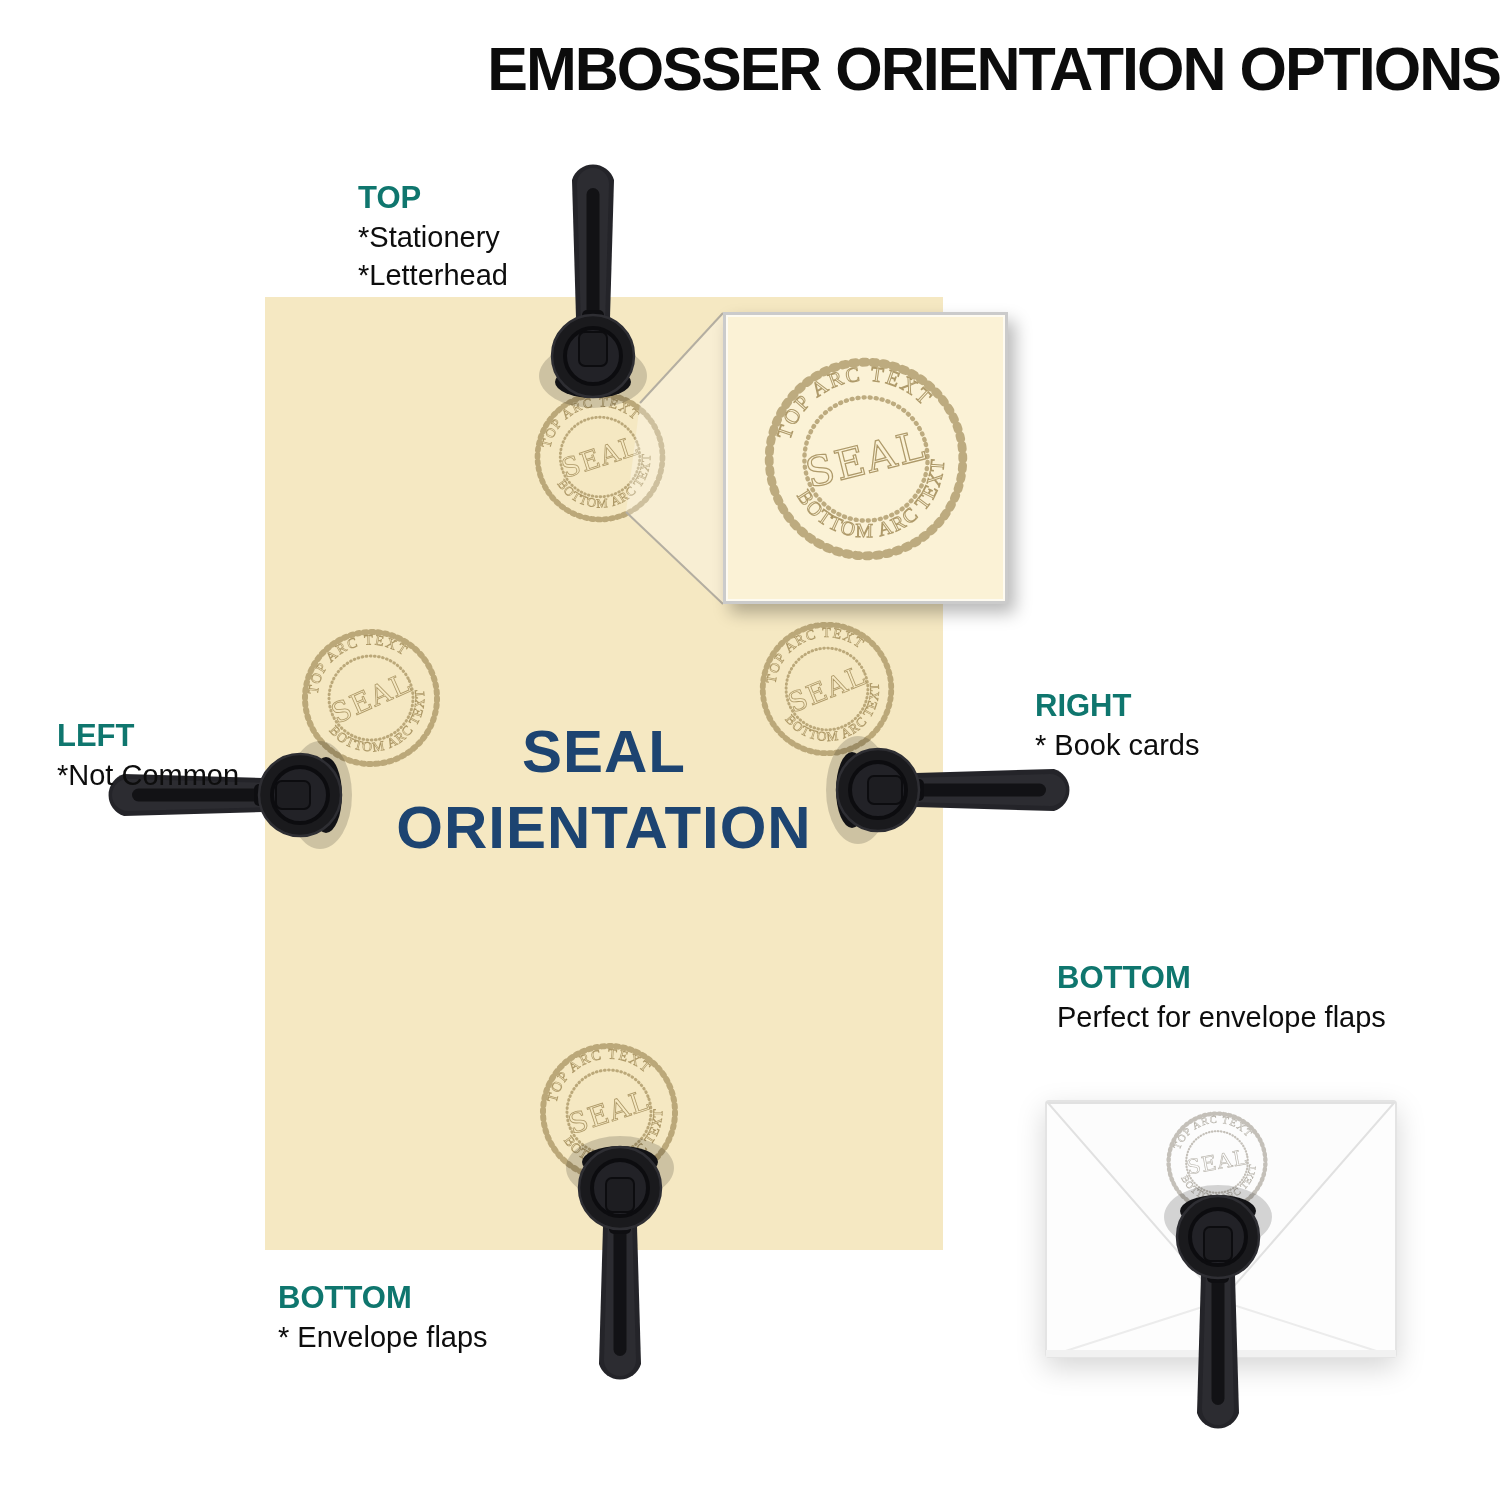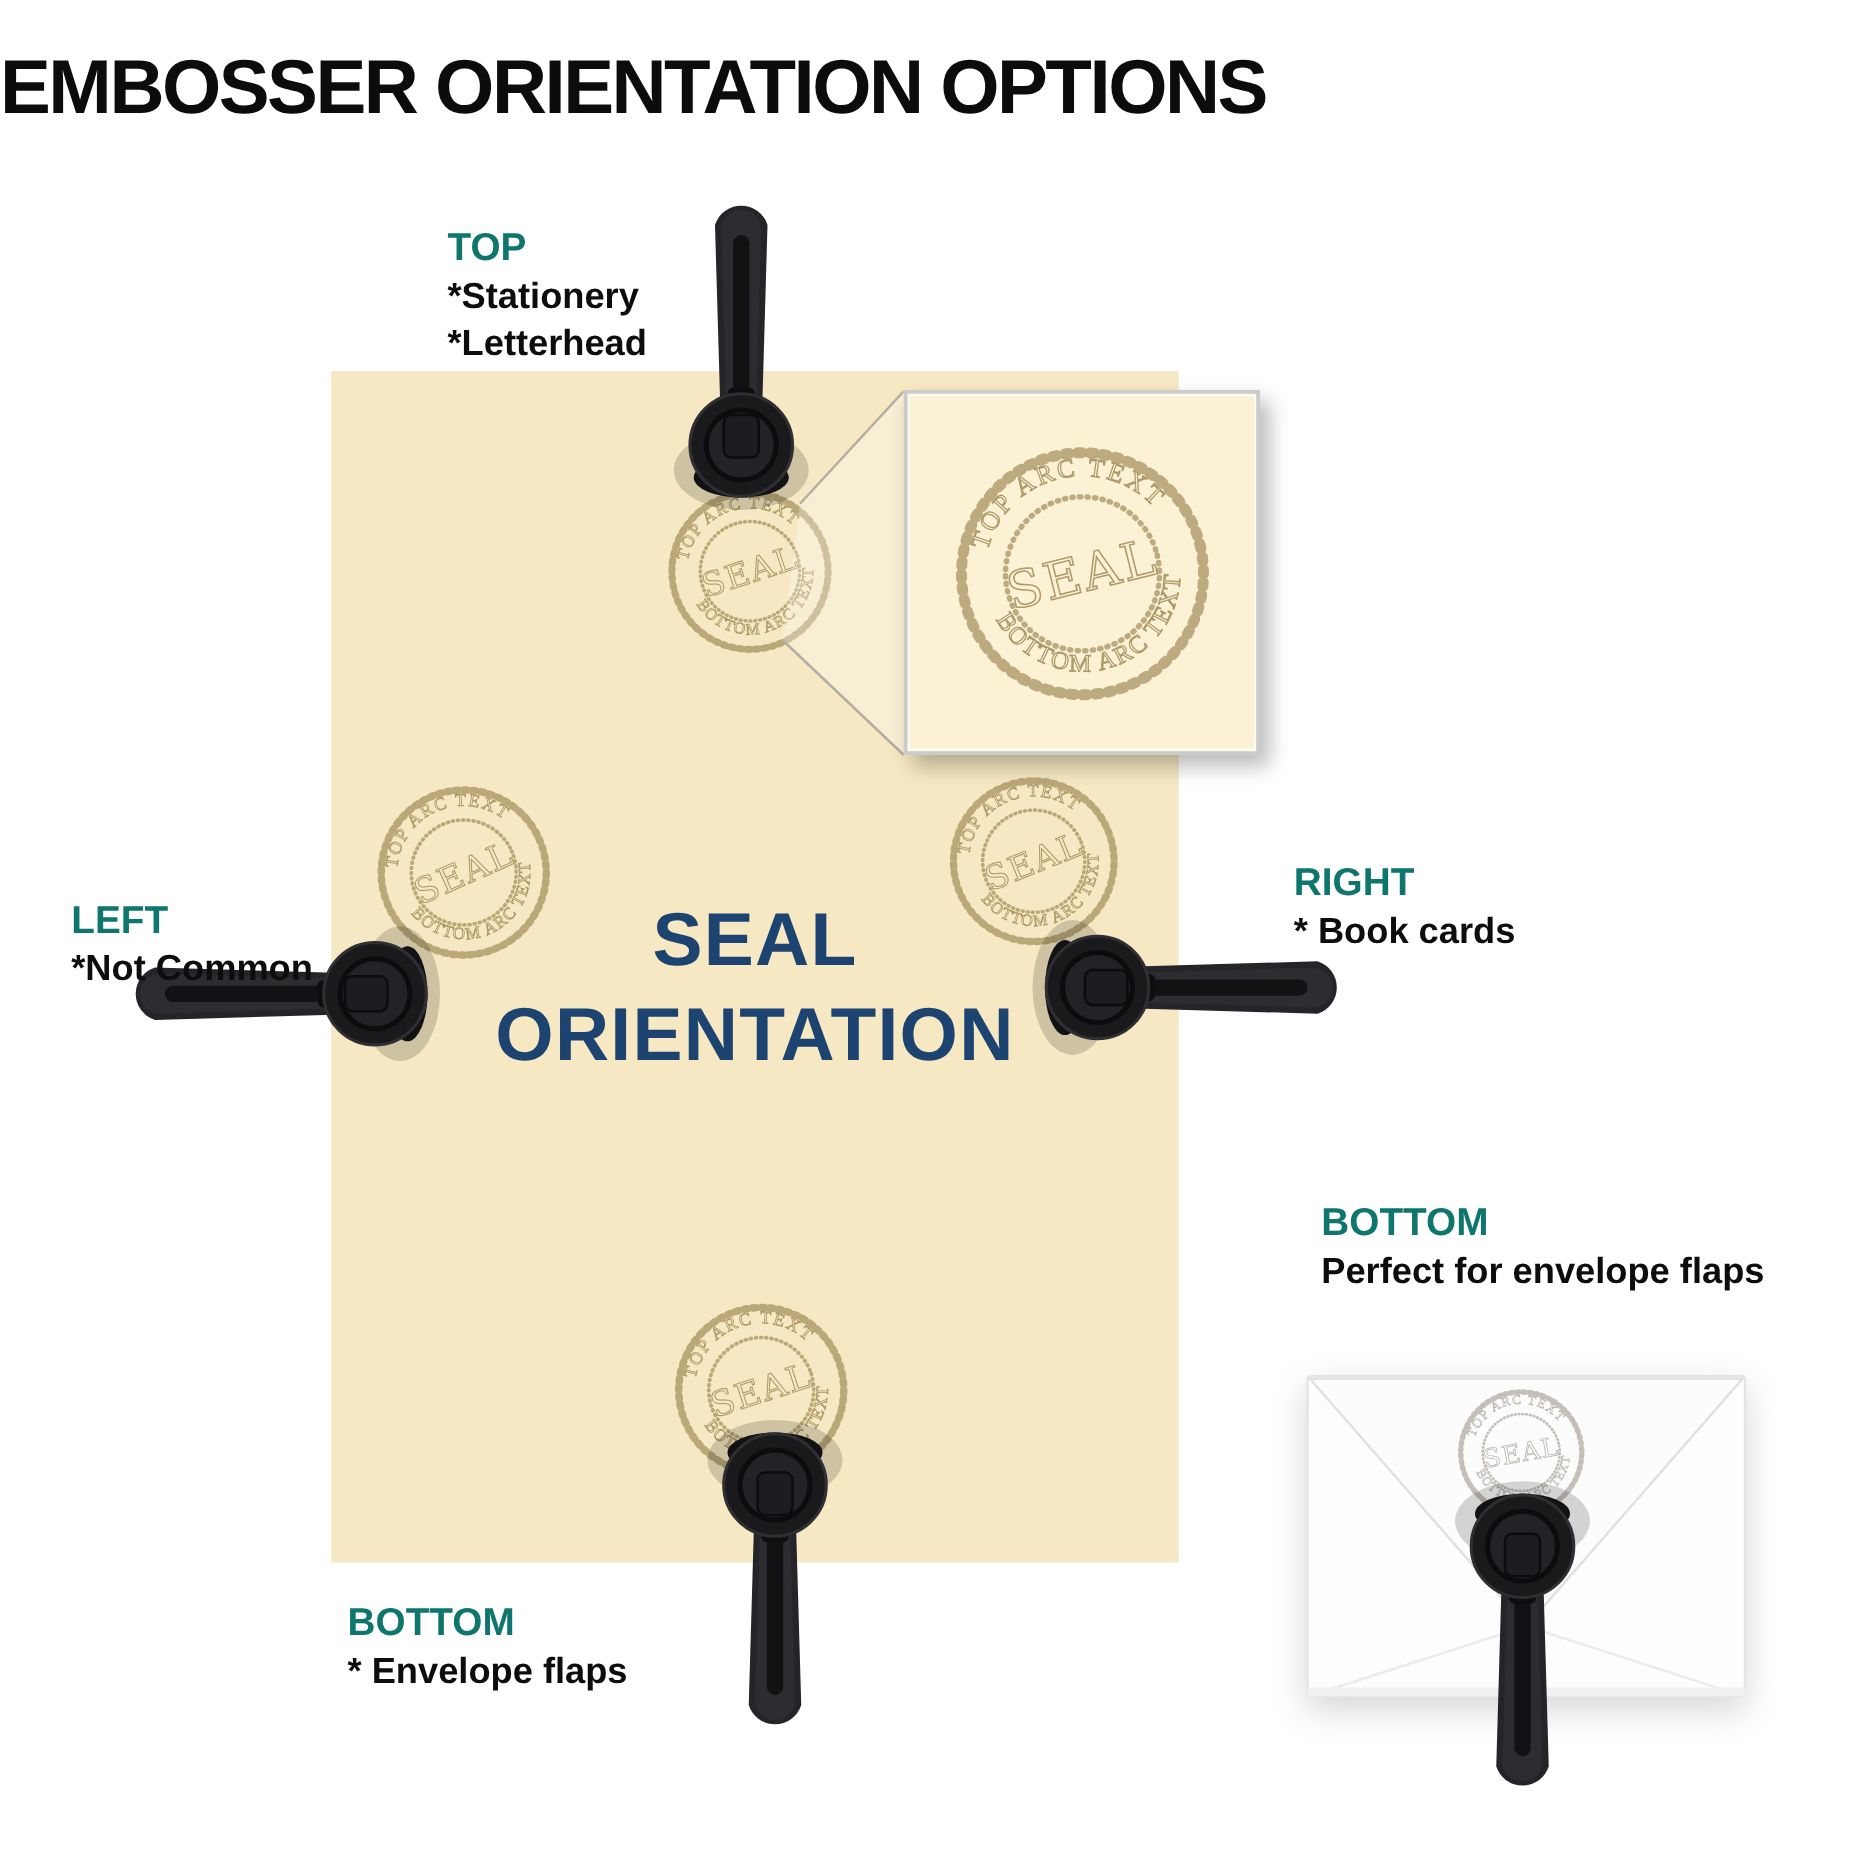--- a/index.html
+++ b/index.html
@@ -1,34 +1,34 @@
 <!DOCTYPE html>
 <html><head>
 <meta charset="utf-8">
 <style>
   html,body{margin:0;padding:0;background:#ffffff;}
   .canvas{
     position:relative;width:1500px;height:1500px;background:#ffffff;overflow:hidden;
     font-family:"Liberation Sans",sans-serif;
   }
   .title{
-    position:absolute;left:0;right:16px;top:34px;text-align:left;
+    position:absolute;left:0;right:0;top:34px;text-align:right;
     font-size:61px;font-weight:700;letter-spacing:-2px;color:#0c0c0c;white-space:nowrap;
   }
   .paper{
     position:absolute;left:265px;top:297px;width:678px;height:953px;
     background:#f5e8c2;
   }
   .center-text{
     position:absolute;left:265px;width:678px;top:714px;text-align:center;
     color:#1d4471;font-weight:700;font-size:60px;line-height:76px;letter-spacing:1px;
   }
   .callout{position:absolute;white-space:nowrap;}
   .callout .heading{display:block;color:#0f766e;font-weight:700;font-size:31px;line-height:40px;}
-  .callout .item{display:block;color:#0d0d0d;font-weight:700;font-size:29px;line-height:38px;}
+  .callout .item{display:block;color:#0d0d0d;font-weight:400;font-size:29px;line-height:38px;}
   .co-top{left:358px;top:178px;}
   .co-left{left:57px;top:716px;}
   .co-right{left:1035px;top:686px;}
   .co-bottom{left:278px;top:1278px;}
   .co-bottom-right{left:1057px;top:958px;}
 
   .seal{position:absolute;overflow:visible;}
   .seal-cream{color:rgba(160,138,86,0.85);}
   .seal-gray{color:rgba(158,152,140,0.75);}
 

